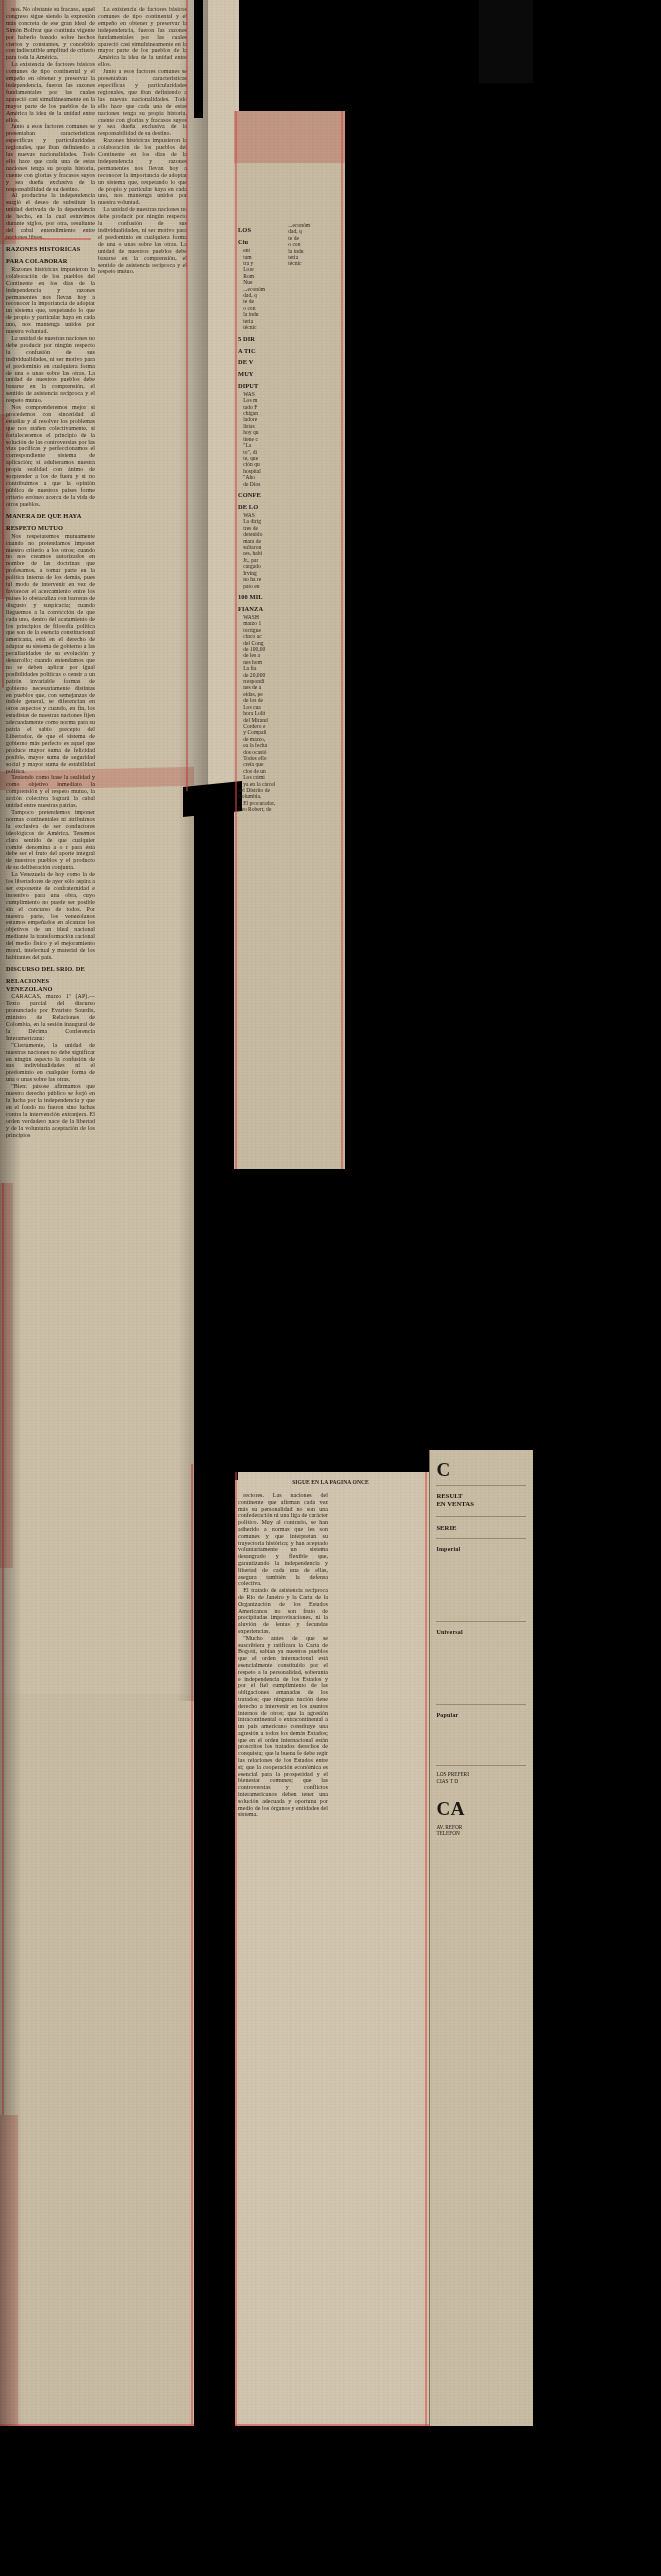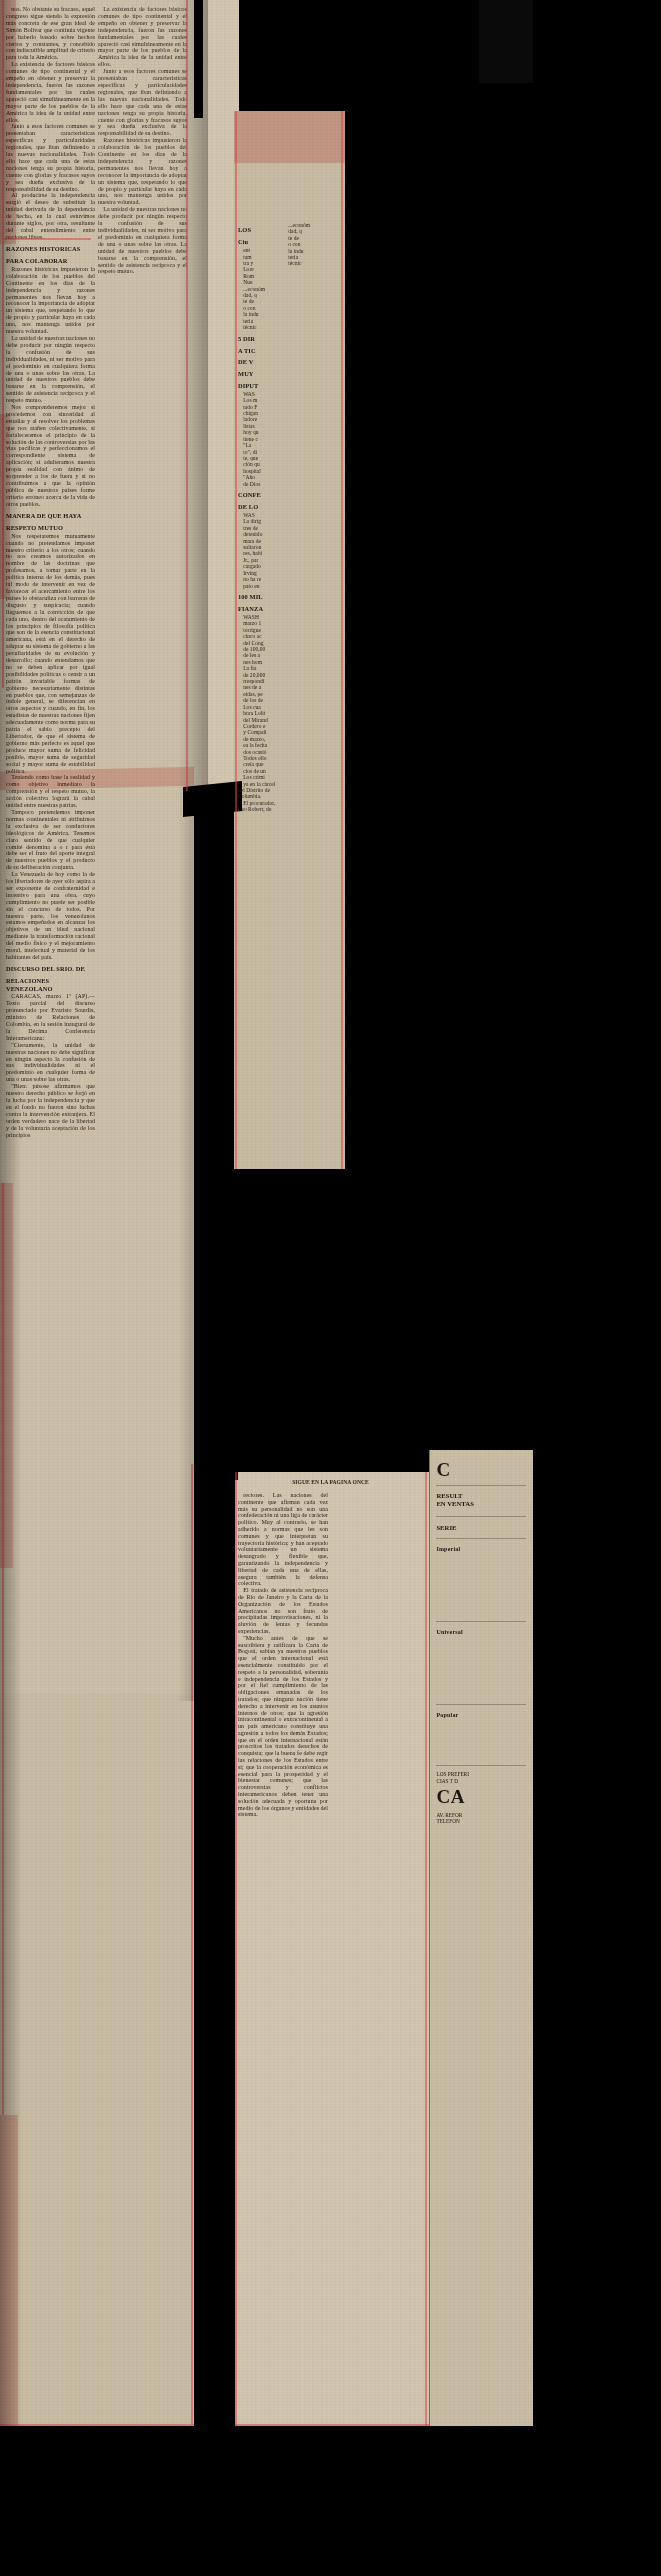--- a/index.html
+++ b/index.html
@@ -317,21 +317,21 @@
     <div class="mid">SERIE</div>
     <div class="rule" style="position:relative; margin:6px 0;"></div>
     <div class="listrow">Imperial</div>
     <div class="rule" style="position:relative; margin:67px 0 6px 0;"></div>
     <div class="listrow">Universal</div>
     <div class="rule" style="position:relative; margin:67px 0 6px 0;"></div>
     <div class="listrow">Popular</div>
     <div class="rule" style="position:relative; margin:44px 0 6px 0;"></div>
     <div class="sm">LOS PREFERI</div>
     <div class="sm">CIAS T D</div>
-    <div class="big" style="margin-top:3px;">CA</div>
+    <div class="big" style="margin-top:15px;">CA</div>
     <div class="sm" style="margin-top:6px;">AV. REFOR</div>
     <div class="sm">TELEFON</div>
   </div>
 
   <div class="marker" style="left:0px; top:0px; width:16.3px; height:244px;"></div>
   <div class="marker-line" style="left:1.5px; top:0px; width:2.2px; height:688px;"></div>
   <div class="marker" style="left:0px; top:414px; width:10.4px; height:185px;"></div>
   <div class="marker-line" style="left:4.4px; top:238px; width:87px; height:1.5px;"></div>
   <div class="marker" style="left:0px; top:769px; width:194px; height:19px; transform:skewY(-1.3deg);"></div>
   <div class="marker-line" style="left:186px; top:0px; width:2.2px; height:791px;"></div>

